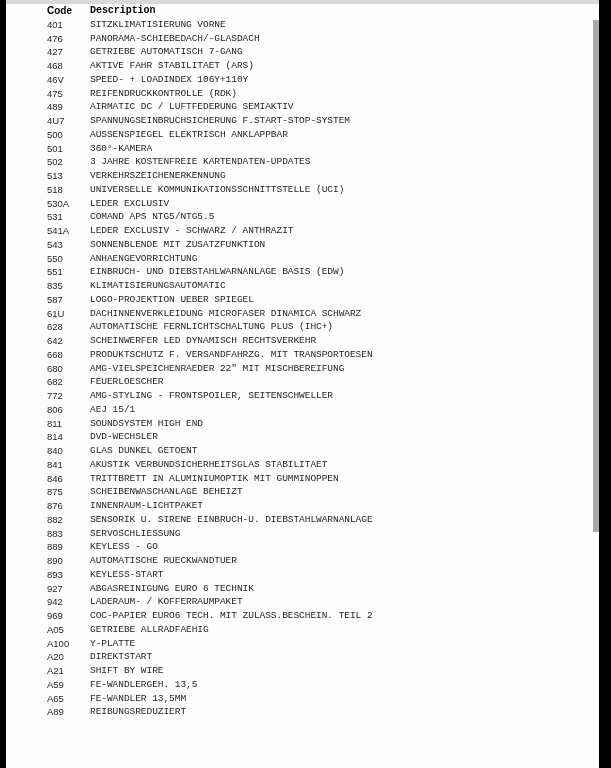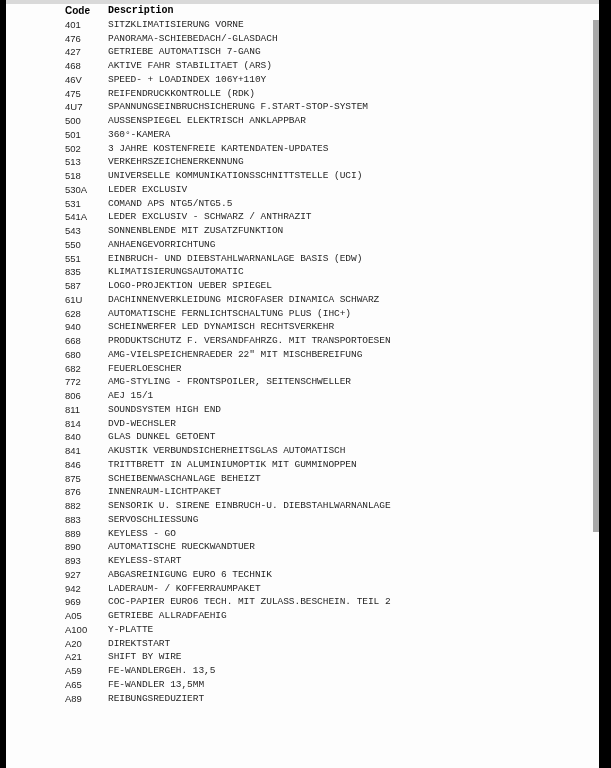--- a/index.html
+++ b/index.html
@@ -37,21 +37,21 @@
     right: 12px;
     width: 6px;
     height: 512px;
     background: var(--scrollbar-color, #a8a8a8);
   }
   .table {
     position: absolute;
     top: 4px;
     left: 0;
     right: 18px;
-    padding-left: 65px;
+    padding-left: 47px;
     color: var(--text-color, #262626);
   }
   .row {
     display: flex;
     align-items: center;
     height: 13.75px;
     font-size: 9.5px;
     line-height: 13.75px;
     white-space: nowrap;
   }
@@ -108,20 +108,24 @@
   <div class="row">
     <span class="code">46V</span>
     <span class="desc">SPEED- + LOADINDEX 106Y+110Y</span>
   </div>
 
   <div class="row">
     <span class="code">475</span>
     <span class="desc">REIFENDRUCKKONTROLLE (RDK)</span>
   </div>
 
+  <div class="row">
+    <span class="code">489</span>
+    <span class="desc">AIRMATIC DC / LUFTFEDERUNG SEMIAKTIV</span>
+  </div>
 
 
   <div class="row">
     <span class="code">4U7</span>
     <span class="desc">SPANNUNGSEINBRUCHSICHERUNG F.START-STOP-SYSTEM</span>
   </div>
 
   <div class="row">
     <span class="code">500</span>
     <span class="desc">AUSSENSPIEGEL ELEKTRISCH ANKLAPPBAR</span>
@@ -191,21 +195,21 @@
     <span class="code">61U</span>
     <span class="desc">DACHINNENVERKLEIDUNG MICROFASER DINAMICA SCHWARZ</span>
   </div>
 
   <div class="row">
     <span class="code">628</span>
     <span class="desc">AUTOMATISCHE FERNLICHTSCHALTUNG PLUS (IHC+)</span>
   </div>
 
   <div class="row">
-    <span class="code">940</span>
+    <span class="code">642</span>
     <span class="desc">SCHEINWERFER LED DYNAMISCH RECHTSVERKEHR</span>
   </div>
 
   <div class="row">
     <span class="code">668</span>
     <span class="desc">PRODUKTSCHUTZ F. VERSANDFAHRZG. MIT TRANSPORTOESEN</span>
   </div>
 
   <div class="row">
     <span class="code">680</span>
@@ -237,21 +241,21 @@
     <span class="desc">DVD-WECHSLER</span>
   </div>
 
   <div class="row">
     <span class="code">840</span>
     <span class="desc">GLAS DUNKEL GETOENT</span>
   </div>
 
   <div class="row">
     <span class="code">841</span>
-    <span class="desc">AKUSTIK VERBUNDSICHERHEITSGLAS AUTOMATISCH</span>
+    <span class="desc">AKUSTIK VERBUNDSICHERHEITSGLAS STABILITAET</span>
   </div>
 
   <div class="row">
     <span class="code">846</span>
     <span class="desc">TRITTBRETT IN ALUMINIUMOPTIK MIT GUMMINOPPEN</span>
   </div>
 
   <div class="row">
     <span class="code">875</span>
     <span class="desc">SCHEIBENWASCHANLAGE BEHEIZT</span>

